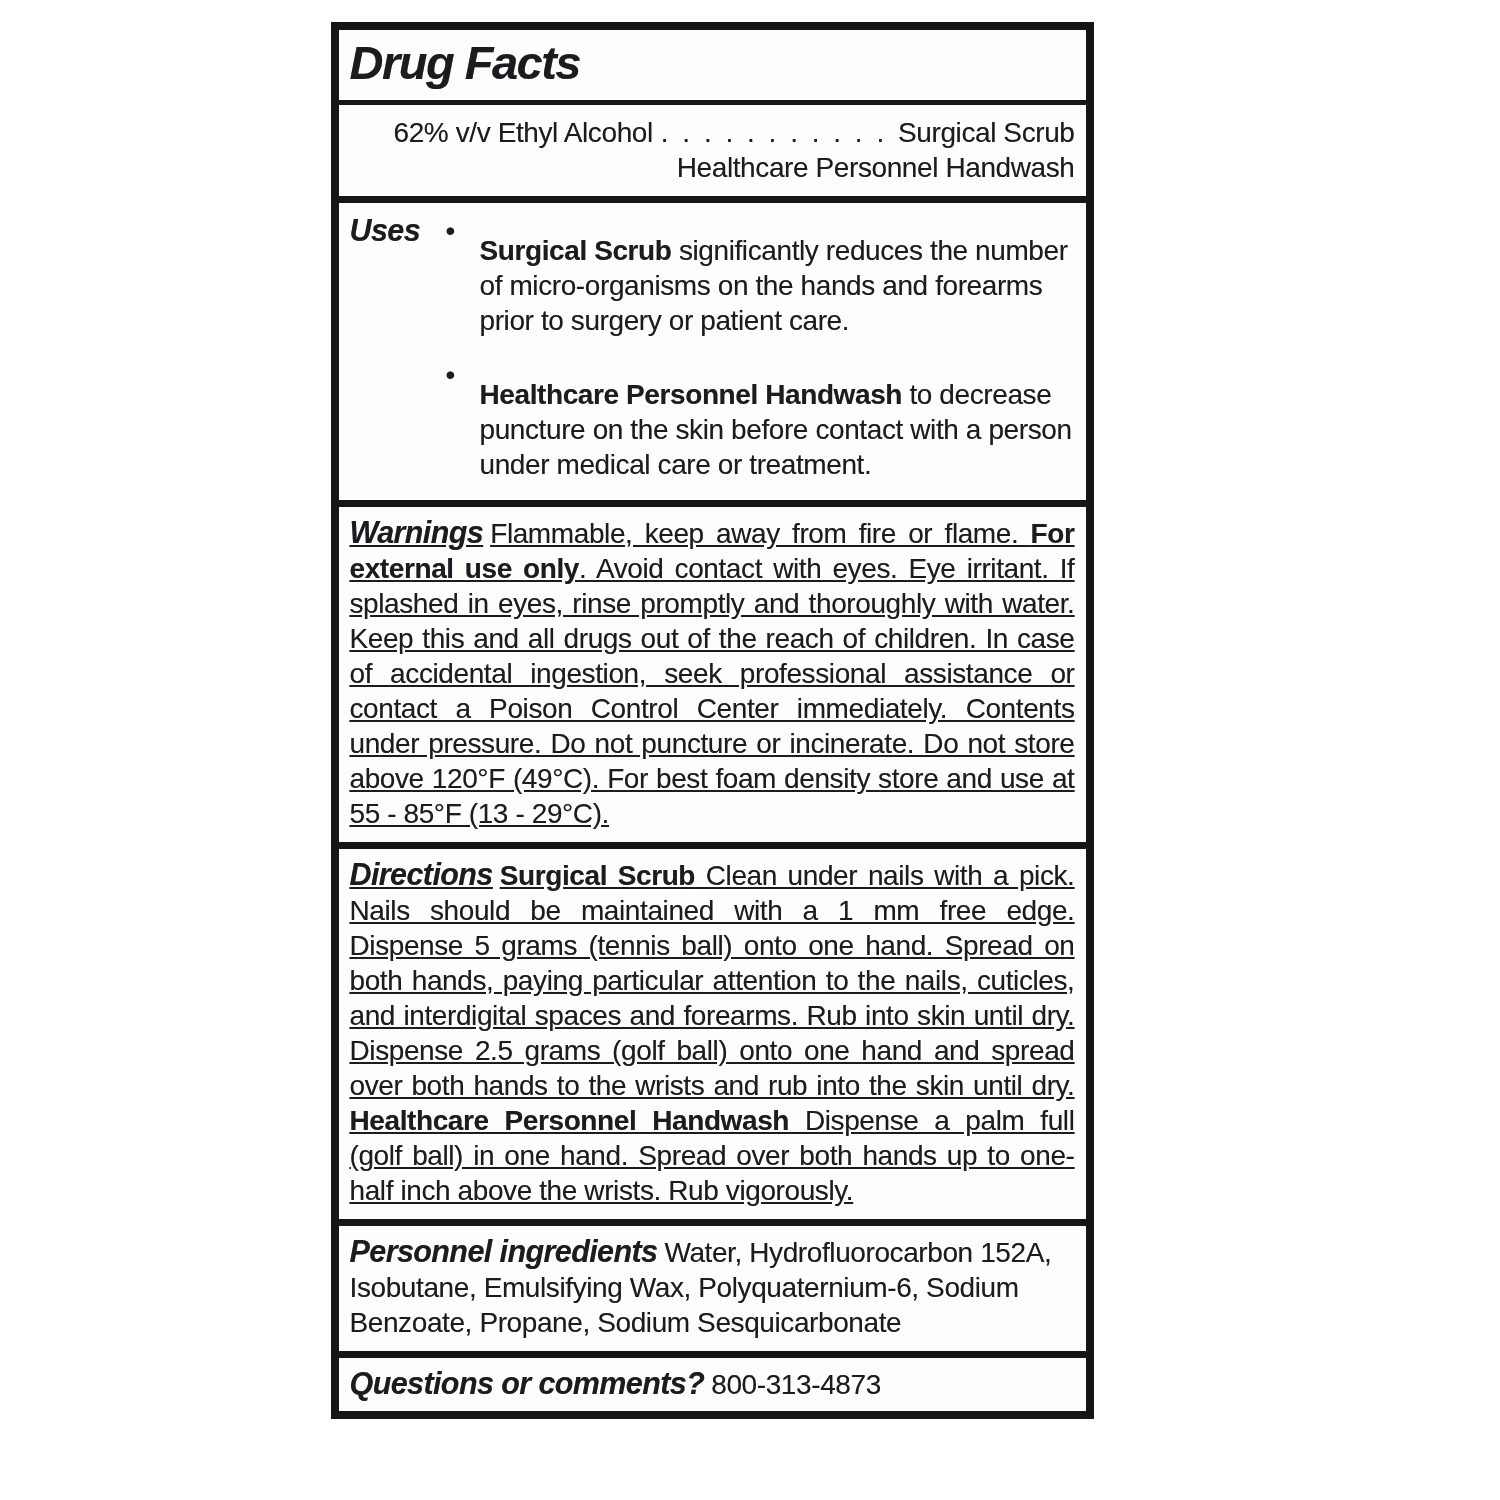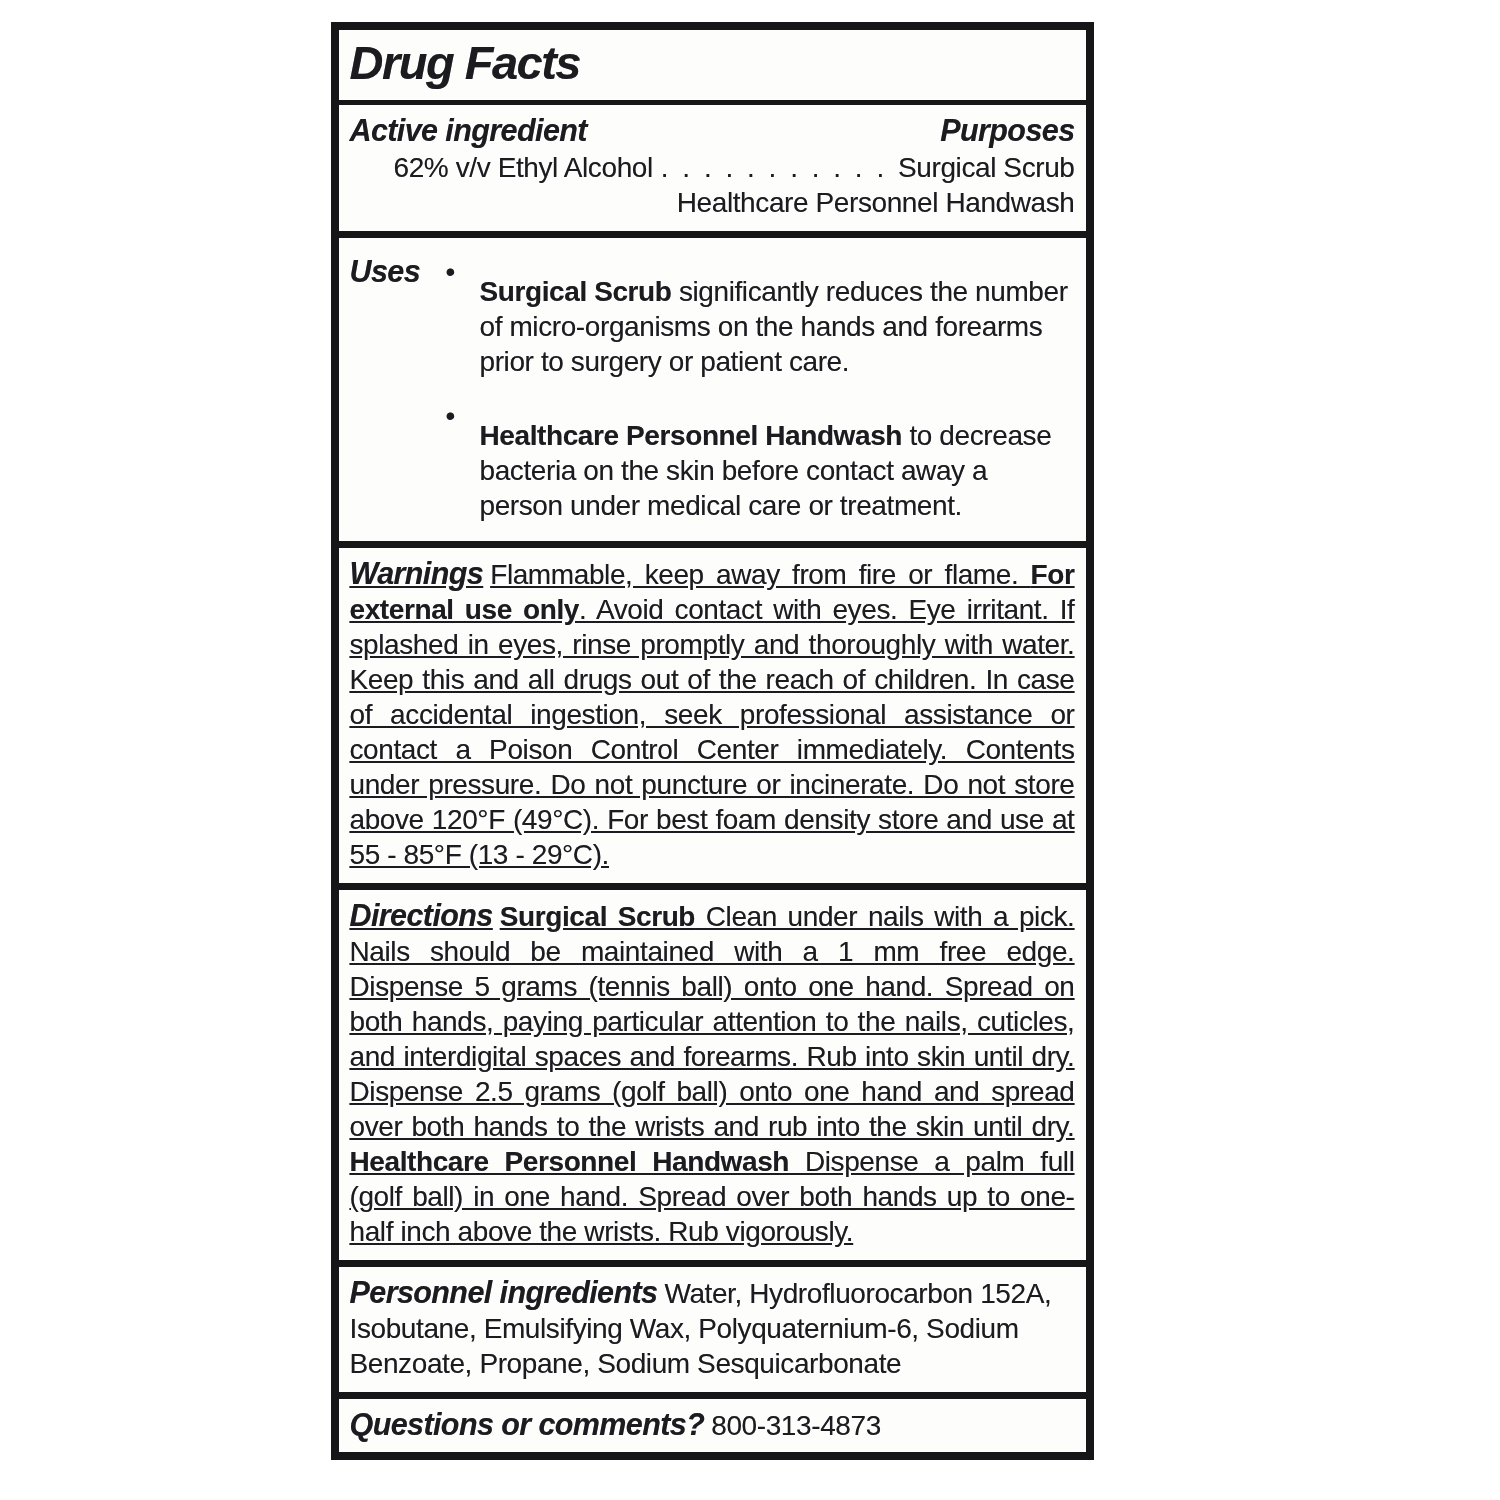--- a/index.html
+++ b/index.html
@@ -59,21 +59,21 @@
   .leader-row .dots{
     flex:1;
     overflow:hidden;
     white-space:nowrap;
     text-align:center;
     letter-spacing:3px;
     padding:0 8px;
   }
   .right-row{text-align:right;}
   
-  .uses-sec{display:flex;padding-top:16px;padding-bottom:18px;}
+  .uses-sec{display:flex;padding-top:10px;padding-bottom:18px;}
   .uses-hd{width:86px;flex-shrink:0;}
   .bullets{flex:1;display:flex;flex-direction:column;gap:19px;}
   .bullet{display:flex;}
   .bullet .marker{width:37px;flex-shrink:0;padding-left:3px;}
   .bullet .btext{flex:1;margin-top:20px;}
   
   .para p{text-align:left;}
   .para.justify p{text-align:justify;text-decoration:underline;}
   .questions-sec{padding-bottom:9px;}
 </style>
@@ -82,44 +82,40 @@
 
 <div class="page">
   <div class="label-wrap">
     <div class="box">
 
       <section class="sec title-sec">
         <h1>Drug Facts</h1>
       </section>
 
       <section class="sec active-sec">
-        <div class="heads-row">
-          <span class="hd">Active ingredient</span>
-          <span class="hd">Purposes</span>
-        </div>
         <div class="leader-row">
           <span class="part">62% v/v Ethyl Alcohol</span>
           <span class="dots">. . . . . . . . . . . . . . . .</span>
           <span class="part">Surgical Scrub</span>
         </div>
         <div class="right-row">
           <span>Healthcare Personnel Handwash</span>
         </div>
       </section>
 
       <section class="sec uses-sec">
         <span class="hd uses-hd">Uses</span>
         <div class="bullets">
           <div class="bullet">
             <span class="marker">•</span>
             <span class="btext"><span class="b">Surgical Scrub</span><span> significantly reduces the number of micro-organisms on the hands and forearms prior to surgery or patient care.</span></span>
           </div>
           <div class="bullet">
             <span class="marker">•</span>
-            <span class="btext"><span class="b">Healthcare Personnel Handwash</span><span> to decrease bacteria on the skin before contact away a person under medical care or treatment.</span></span>
+            <span class="btext"><span class="b">Healthcare Personnel Handwash</span><span> to decrease puncture on the skin before contact with a person under medical care or treatment.</span></span>
           </div>
         </div>
       </section>
 
       <section class="sec para justify">
         <p><span class="hd">Warnings</span><span>Flammable, keep away from fire or flame. </span><span class="b">For external use only</span><span>. Avoid contact with eyes. Eye irritant. If splashed in eyes, rinse promptly and thoroughly with water. Keep this and all drugs out of the reach of children. In case of accidental ingestion, seek professional assistance or contact a Poison Control Center immediately. Contents under pressure. Do not puncture or incinerate. Do not store above 120°F (49°C). For best foam density store and use at 55 - 85°F (13 - 29°C).</span></p>
       </section>
 
 
       <section class="sec para justify">

